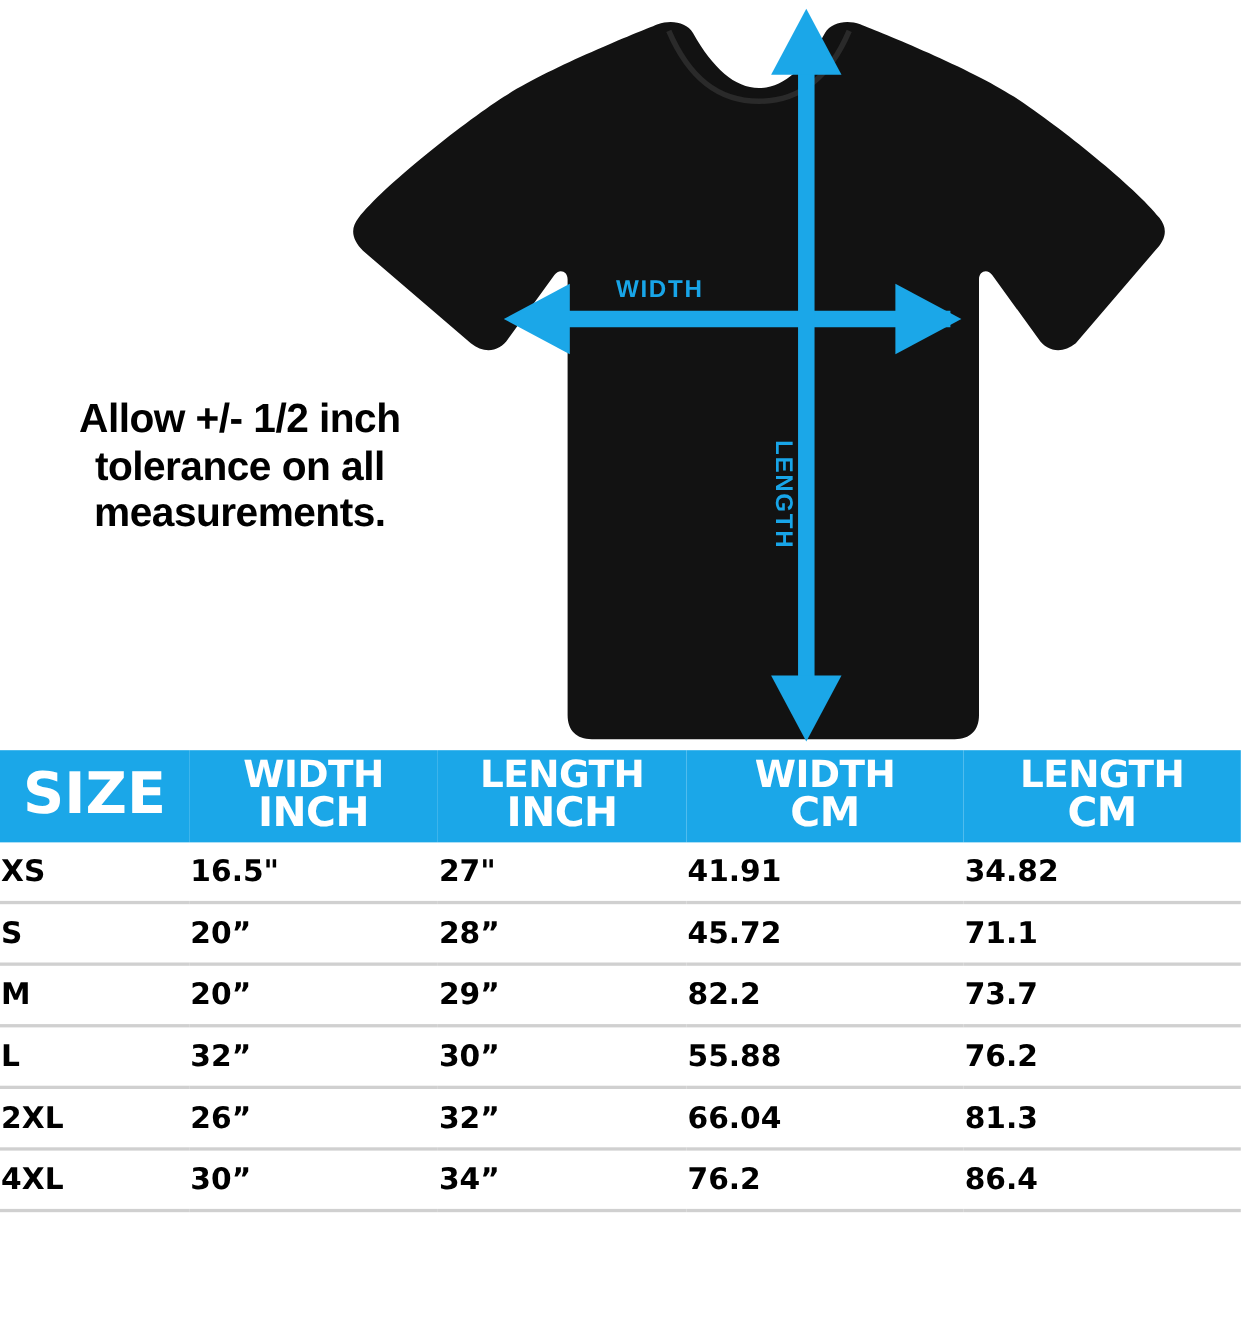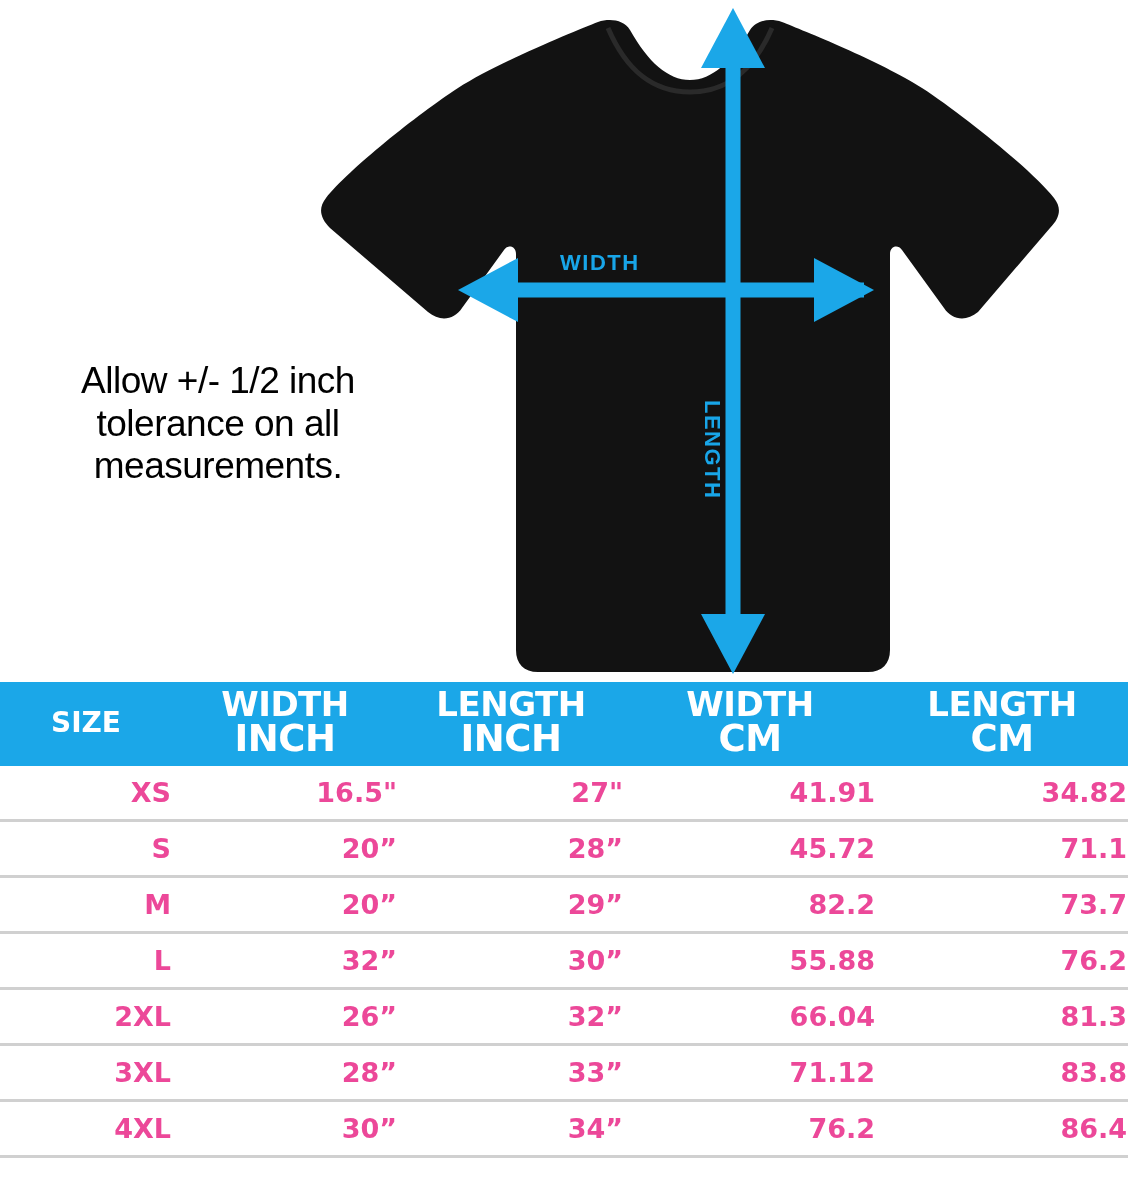--- a/index.html
+++ b/index.html
@@ -24,21 +24,21 @@
   }
 
   .tolerance-note {
     position: absolute;
     left: 8px;
     top: 360px;
     width: 420px;
     text-align: center;
     font-size: 37px;
     line-height: 1.15;
-    font-weight: normal;
+    font-weight: bold;
     color: #000000;
     letter-spacing: -0.5px;
   }
 
   .shirt-wrap {
     position: absolute;
     left: 308px;
     top: 0px;
     width: 760px;
     height: 682px;
@@ -93,29 +93,29 @@
     padding: 6px 0 8px 0;
     text-align: center;
     letter-spacing: -0.5px;
     font-family: "DejaVu Sans", sans-serif;
   }
   .size-table thead th .sub {
     display: block;
     font-size: 37px;
   }
   .size-table thead th.size-head {
-    font-size: 28px;
+    font-size: 52px;
     letter-spacing: 0px;
   }
   .size-table tbody td {
     height: 51px;
-    text-align: right;
+    text-align: left;
     font-size: 27px;
     font-weight: bold;
-    color: #ec4899;
+    color: #000000;
     border-bottom: 3px solid #d0d0d0;
     background: #ffffff;
     font-family: "DejaVu Sans", sans-serif;
   }
   .size-table tbody tr:first-child td {
     border-top: 0;
   }
   .col-size   { width: 172px; }
   .col-wi     { width: 226px; }
   .col-li     { width: 226px; }
@@ -242,27 +242,20 @@
       <td>76.2</td>
     </tr>
     <tr>
       <td>2XL</td>
       <td>26”</td>
       <td>32”</td>
       <td>66.04</td>
       <td>81.3</td>
     </tr>
     <tr>
-      <td>3XL</td>
-      <td>28”</td>
-      <td>33”</td>
-      <td>71.12</td>
-      <td>83.8</td>
-    </tr>
-    <tr>
       <td>4XL</td>
       <td>30”</td>
       <td>34”</td>
       <td>76.2</td>
       <td>86.4</td>
     </tr>
   </tbody>
 </table>
 
 </body></html>

